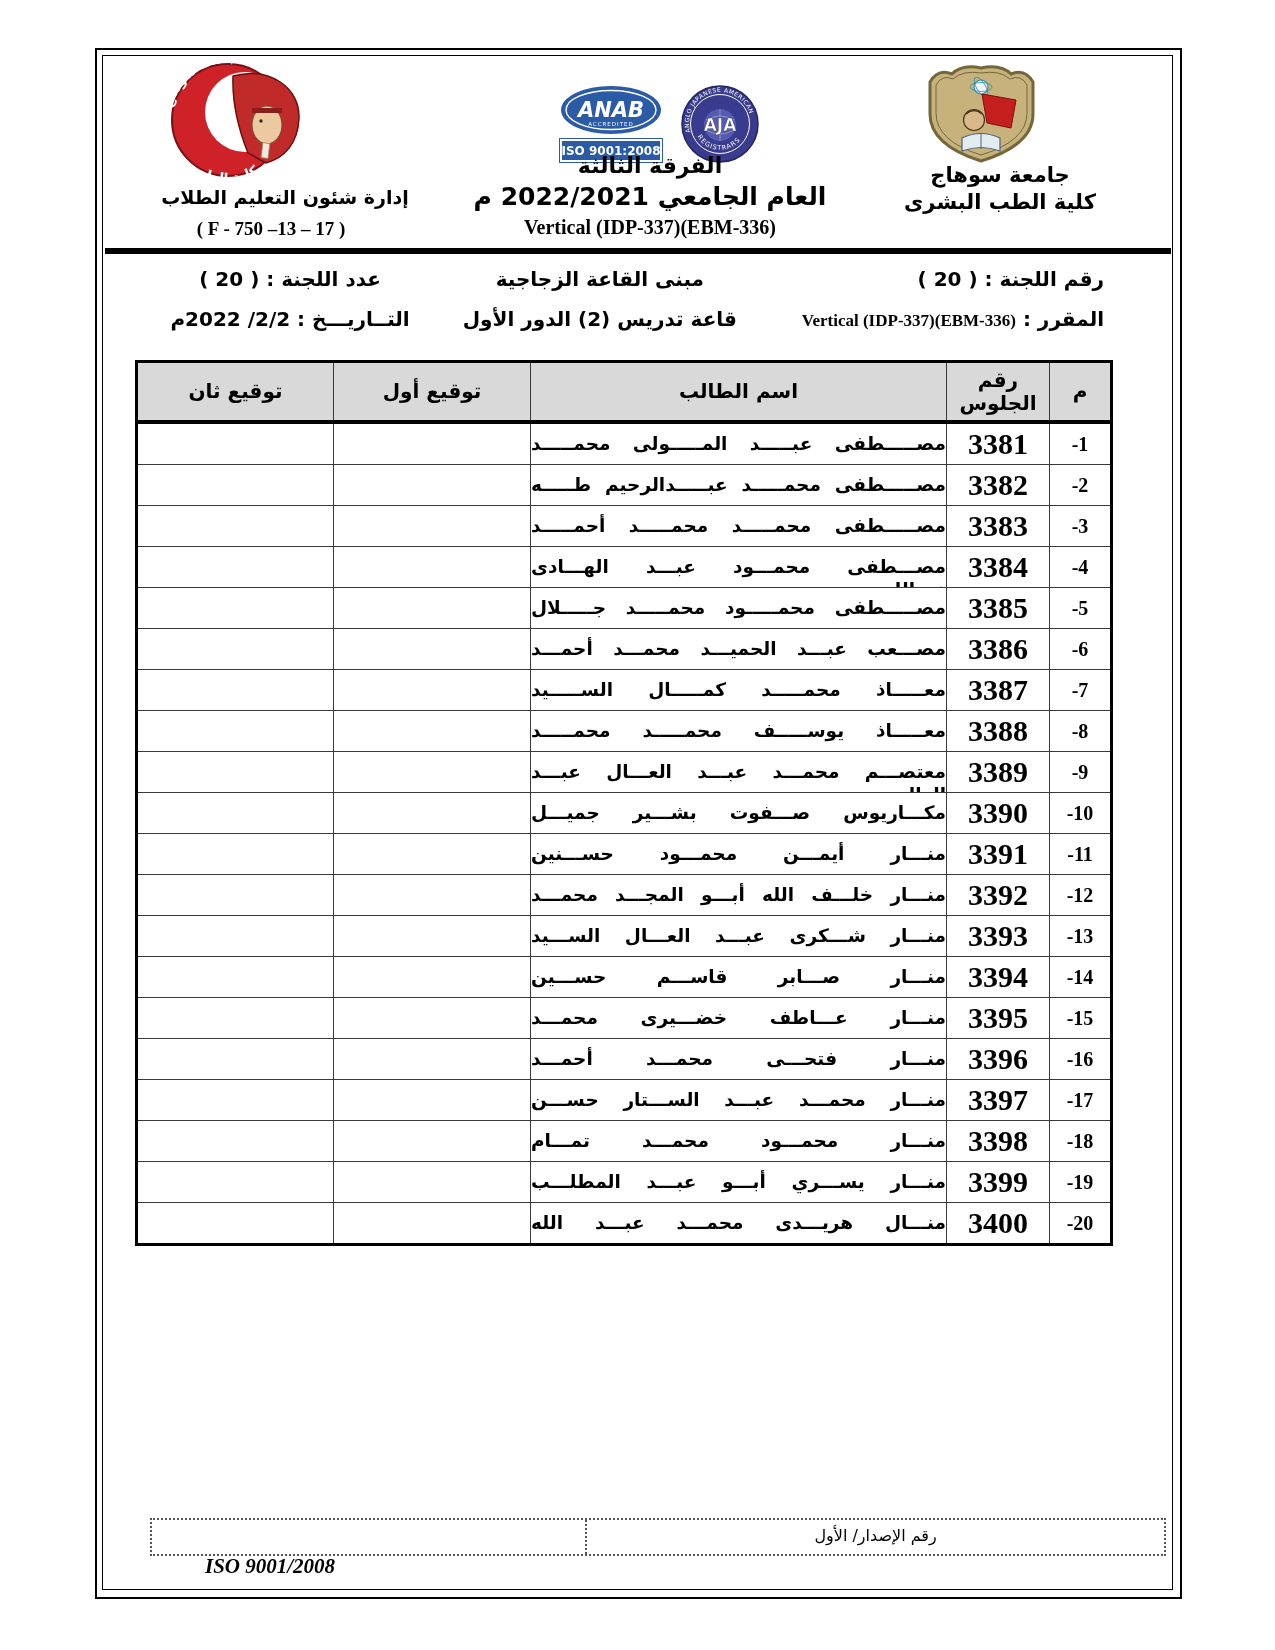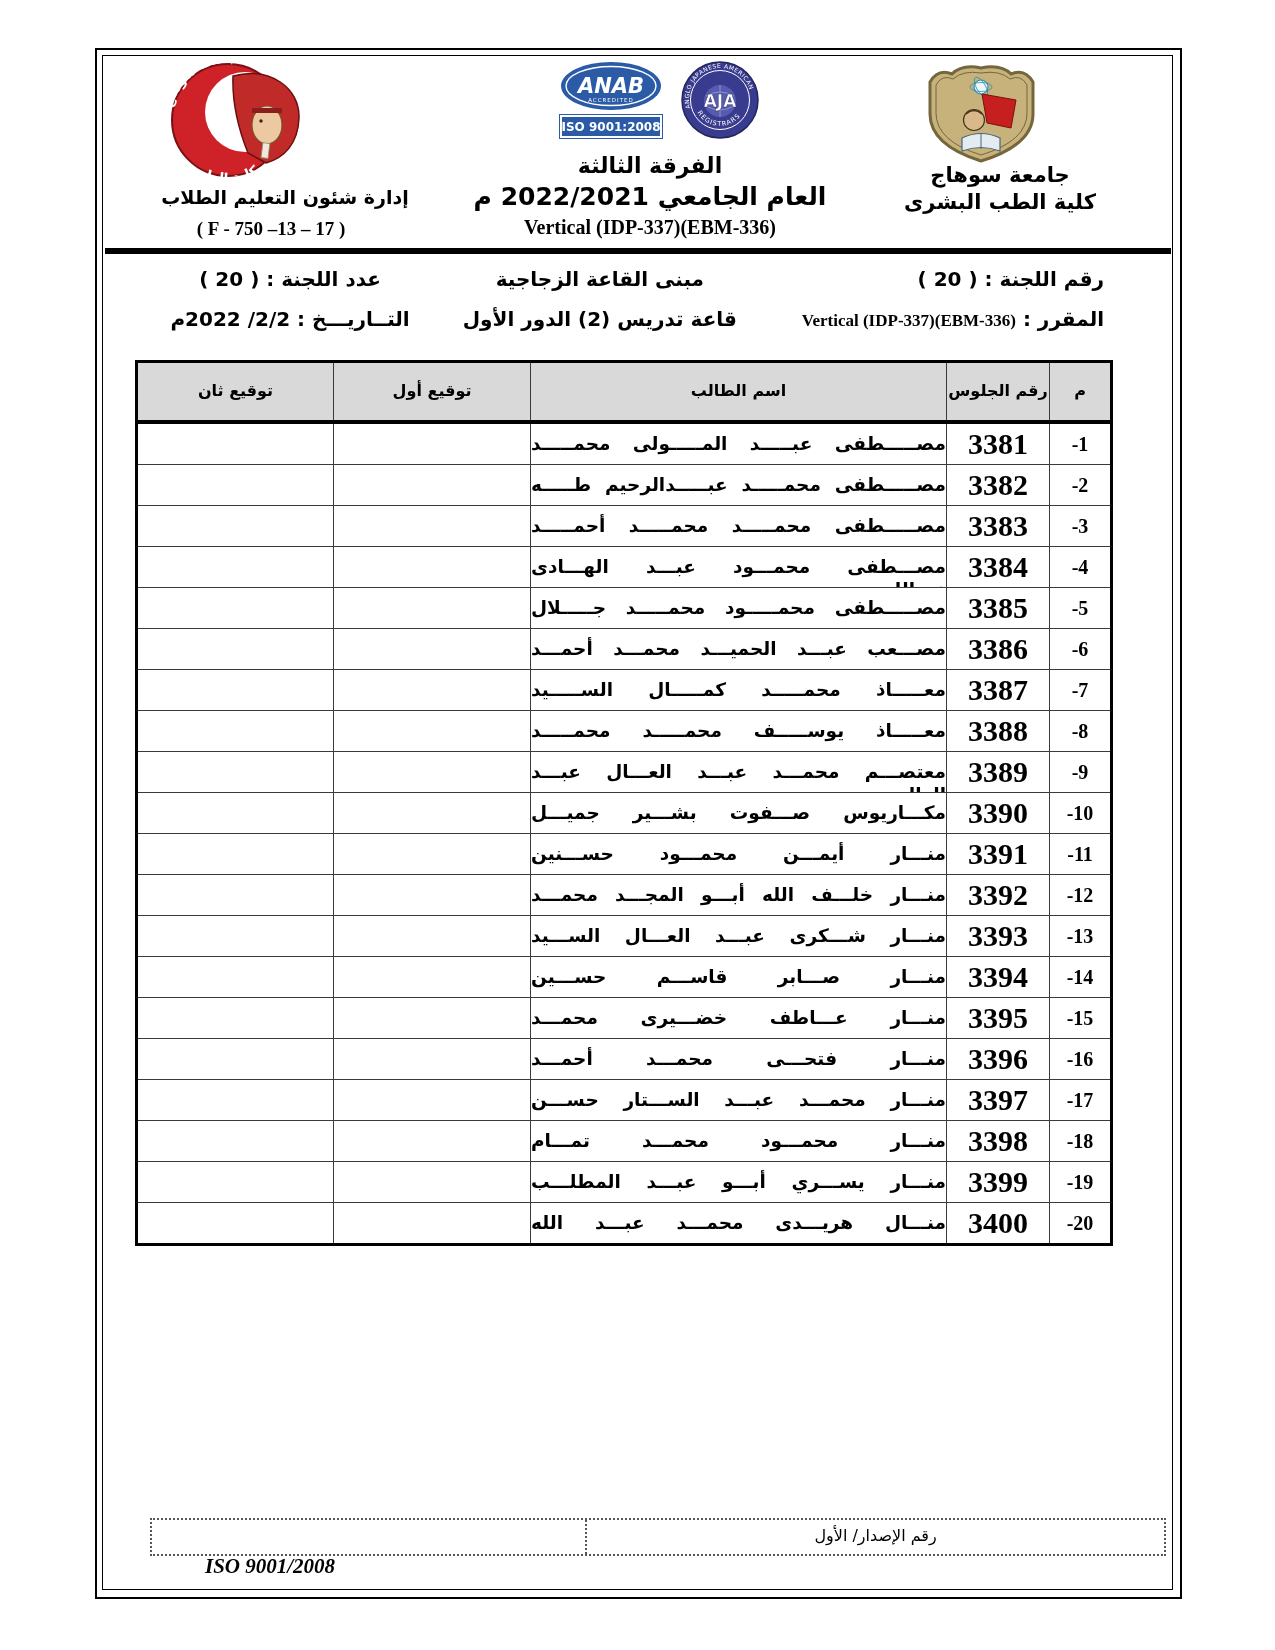--- a/index.html
+++ b/index.html
@@ -26,21 +26,21 @@
   .committee .cell{line-height:34px;white-space:nowrap;}
   .c-right{text-align:right;padding-right:4px;}
   .c-mid{text-align:center;}
   .c-left{text-align:center;}
   .course-lbl{font-size:20px;}
   .course-en{font-family:"Liberation Serif",serif;font-size:17px;direction:ltr;display:inline-block;}
   
   .students{left:135px;top:360px;width:975px;border-collapse:collapse;direction:rtl;
             table-layout:fixed;border:3px solid #000;}
   .students td,.students th{border:1.5px solid #3a3a3a;padding:0;overflow:hidden;}
-  .students thead th{background:#d9d9d9;height:57px;font-size:16px;font-weight:bold;
+  .students thead th{background:#d9d9d9;height:57px;font-size:20px;font-weight:bold;
                      border-bottom:4px solid #000;line-height:1.15;}
   .th-seat{font-size:17px;}
   .students tbody td{height:40px;}
   .c-idx{text-align:center;font-family:"Liberation Serif",serif;font-weight:bold;font-size:20px;
          direction:ltr;}
   .c-seat{text-align:center;font-family:"Liberation Serif",serif;font-weight:bold;font-size:30px;}
   .c-name{position:relative;padding:0 8px;font-weight:bold;font-size:18.5px;white-space:nowrap;
           text-align:justify;text-align-last:justify;}
   .nline{line-height:40px;}
   .noverflow{position:absolute;left:0;right:0;top:33px;text-align:center;font-weight:bold;
@@ -79,21 +79,21 @@
       <rect x="114" y="85" width="7" height="15" fill="#efe9dc" stroke="#9a8d74" stroke-width="0.8" transform="rotate(7 117 92)"></rect>
       <text font-size="13" font-weight="bold" fill="#ffffff">
         <textPath href="#cresTop" startOffset="8">جامعة سوهاج</textPath>
       </text>
       <text font-size="14" font-weight="bold" fill="#ffffff">
         <textPath href="#cresBot" startOffset="14">كلية الطب</textPath>
       </text>
     </svg>
   </div>
 
-  <div class="abs" style="left:558px;top:60px;display:flex;gap:14px;align-items:flex-start;">
+  <div class="abs" style="left:558px;top:84px;display:flex;gap:14px;align-items:flex-start;">
     <svg width="108" height="82" viewBox="0 0 108 82">
       <ellipse cx="53" cy="26" rx="50" ry="24" fill="#2b5ba6"></ellipse>
       <ellipse cx="53" cy="26" rx="45" ry="19.5" fill="none" stroke="#ffffff" stroke-width="1.4"></ellipse>
       <text x="53" y="33" text-anchor="middle" font-size="21" font-weight="bold" font-style="italic" fill="#ffffff">ANAB</text>
       <text x="53" y="42" text-anchor="middle" font-size="5.5" letter-spacing="1" fill="#ffffff">ACCREDITED</text>
       <rect x="3" y="56" width="100" height="21" fill="#2b5ba6" stroke="#ffffff" stroke-width="2"></rect>
       <rect x="1.5" y="54.5" width="103" height="24" fill="none" stroke="#2b5ba6" stroke-width="1"></rect>
       <text x="53" y="71" text-anchor="middle" font-size="12" font-weight="bold" fill="#ffffff">ISO 9001:2008</text>
     </svg>
     <svg width="80" height="80" viewBox="0 0 80 80">

